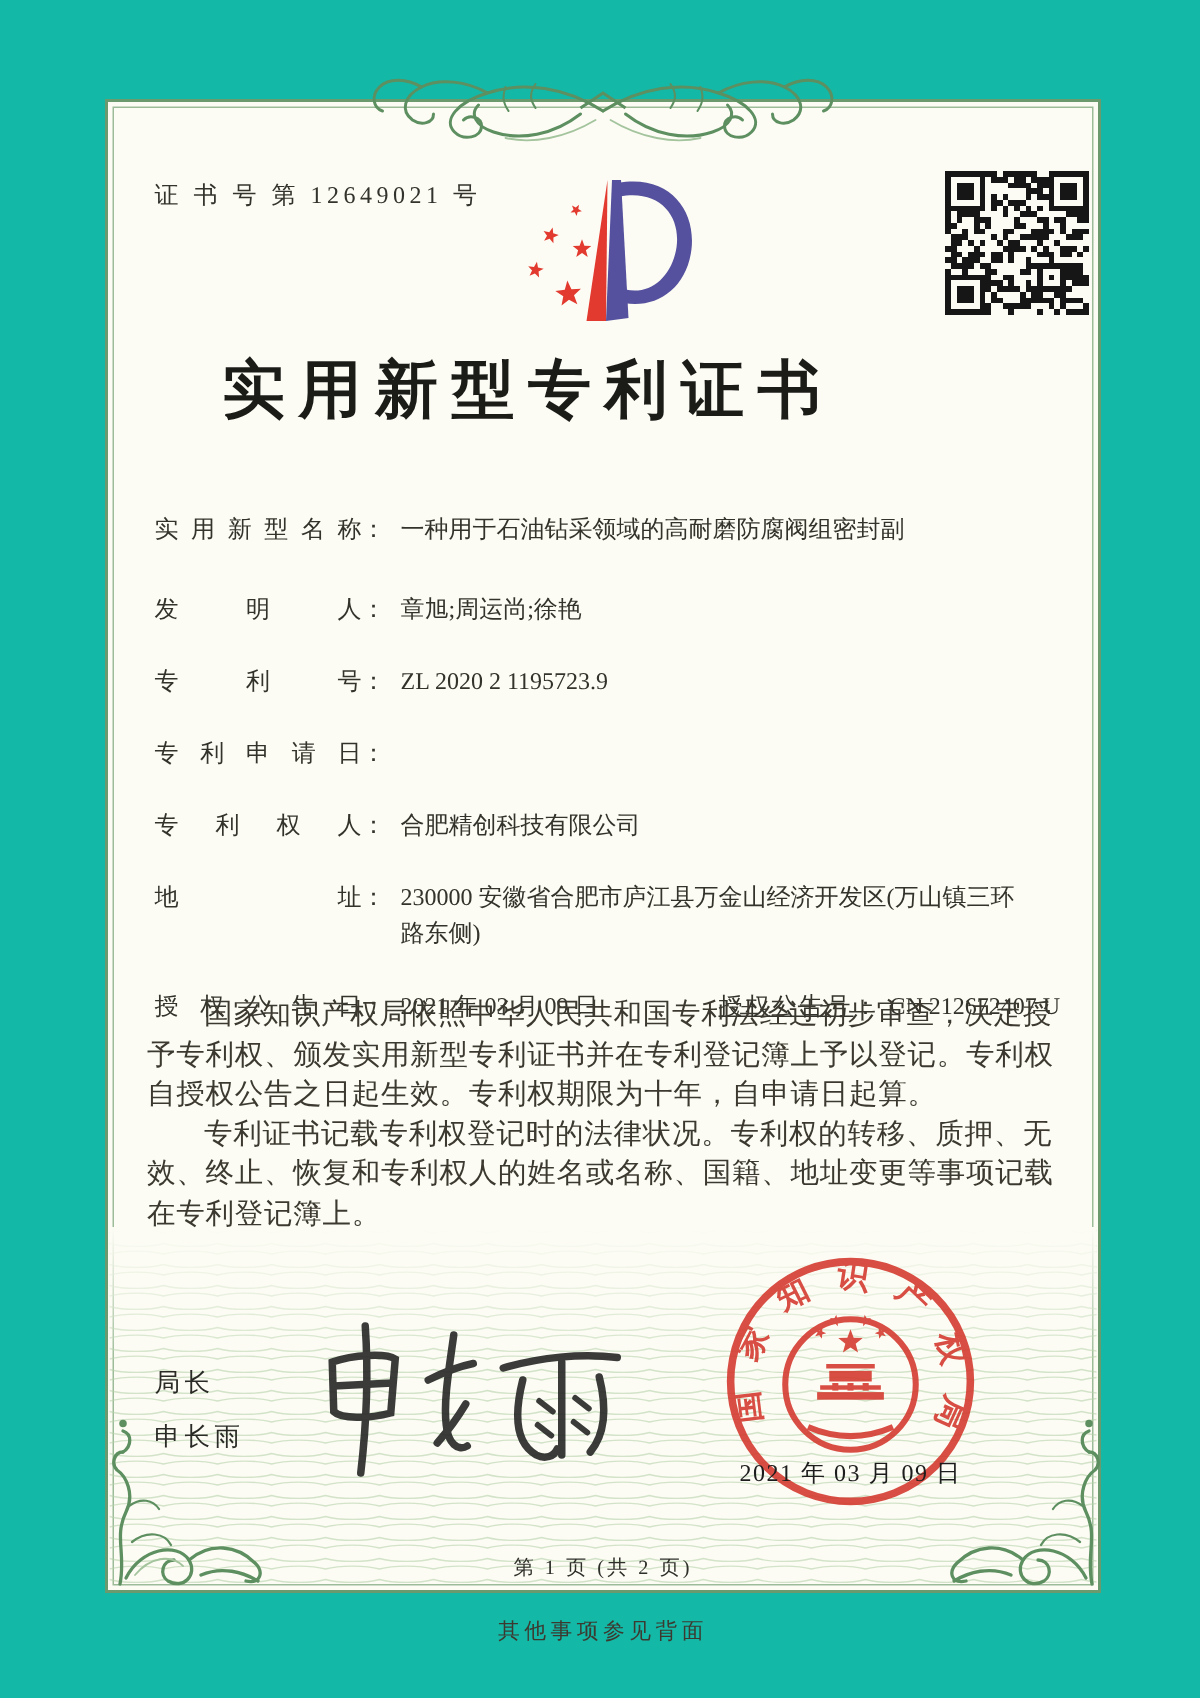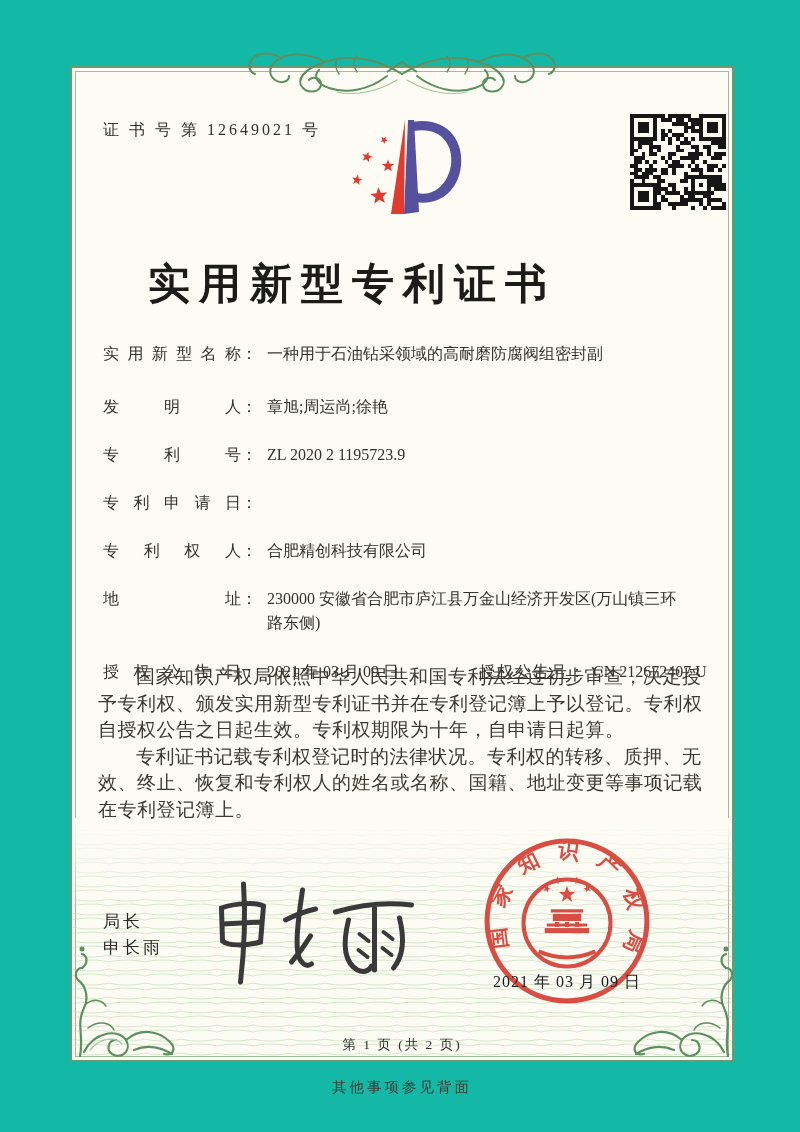--- a/index.html
+++ b/index.html
@@ -7,37 +7,37 @@
         font-family:"Liberation Serif","DejaVu Serif",serif;color:#2f2f2f;}
   .frame{position:absolute;left:70px;top:66px;width:664px;height:996px;
          border:2px solid #6b9a6e;background:#fcfcf4;box-sizing:border-box;}
   .frame-inner{position:absolute;inset:3px;border:1px solid #9cbb98;}
   .deco{position:absolute;pointer-events:none;}
   .waves{position:absolute;left:73px;top:818px;width:658px;height:242px;}
   .wave-fade{position:absolute;left:73px;top:818px;width:658px;height:90px;
              background:linear-gradient(180deg,#fcfcf4 0%,rgba(252,252,244,0) 100%);}
   .cert-no{position:absolute;left:103px;top:120px;font-size:16px;letter-spacing:3px;color:#33332d;}
   .title{position:absolute;left:70px;top:232px;width:564px;text-align:center;
-         font-size:42px;font-weight:600;letter-spacing:9px;color:#1b1b18;margin-top:24px;}
+         font-size:42px;font-weight:600;letter-spacing:9px;color:#1b1b18;}
   .fields{position:absolute;left:103px;top:342px;width:622px;font-size:16px;line-height:23px;color:#33332c;}
   .frow{display:flex;margin-bottom:25px;align-items:flex-start;}
   .frow.first{margin-bottom:30px;}
   .flabel{display:inline-block;width:138px;text-align:justify;text-align-last:justify;flex:0 0 138px;}
   .fcolon{flex:0 0 auto;}
   .fvalue{margin-left:10px;flex:1;}
   .addr-val{max-width:412px;line-height:24px;}
   .grant-row{display:flex;margin-top:10px;}
   .gval{display:inline-block;width:212px;margin-left:10px;}
   .glabel2{letter-spacing:2px;text-decoration:underline;}
   .gval2{margin-left:8px;}
   .paras{position:absolute;left:98px;top:664px;width:606px;font-size:19px;line-height:26.5px;
          color:#3c3a30;letter-spacing:0.5px;}
   .paras p{margin:0;text-indent:2em;}
   .signer{position:absolute;left:103px;top:910px;font-size:17px;color:#2a2a26;letter-spacing:3px;}
-  .signer div{margin-bottom:3px;}
+  .signer div{margin-bottom:13px;}
   .seal-date{position:absolute;left:478px;top:972px;width:178px;text-align:center;
              font-size:16px;color:#1d1d1d;letter-spacing:1px;z-index:6;}
   .page-info{position:absolute;left:70px;top:1036px;width:664px;text-align:center;
              font-size:13.5px;letter-spacing:2px;color:#2f2f2a;}
   .back-note{position:absolute;left:70px;top:1078px;width:664px;text-align:center;
              font-size:14.5px;letter-spacing:3px;color:#3c3a30;}
   svg{display:block;}
 </style>
 </head>
 <body>

